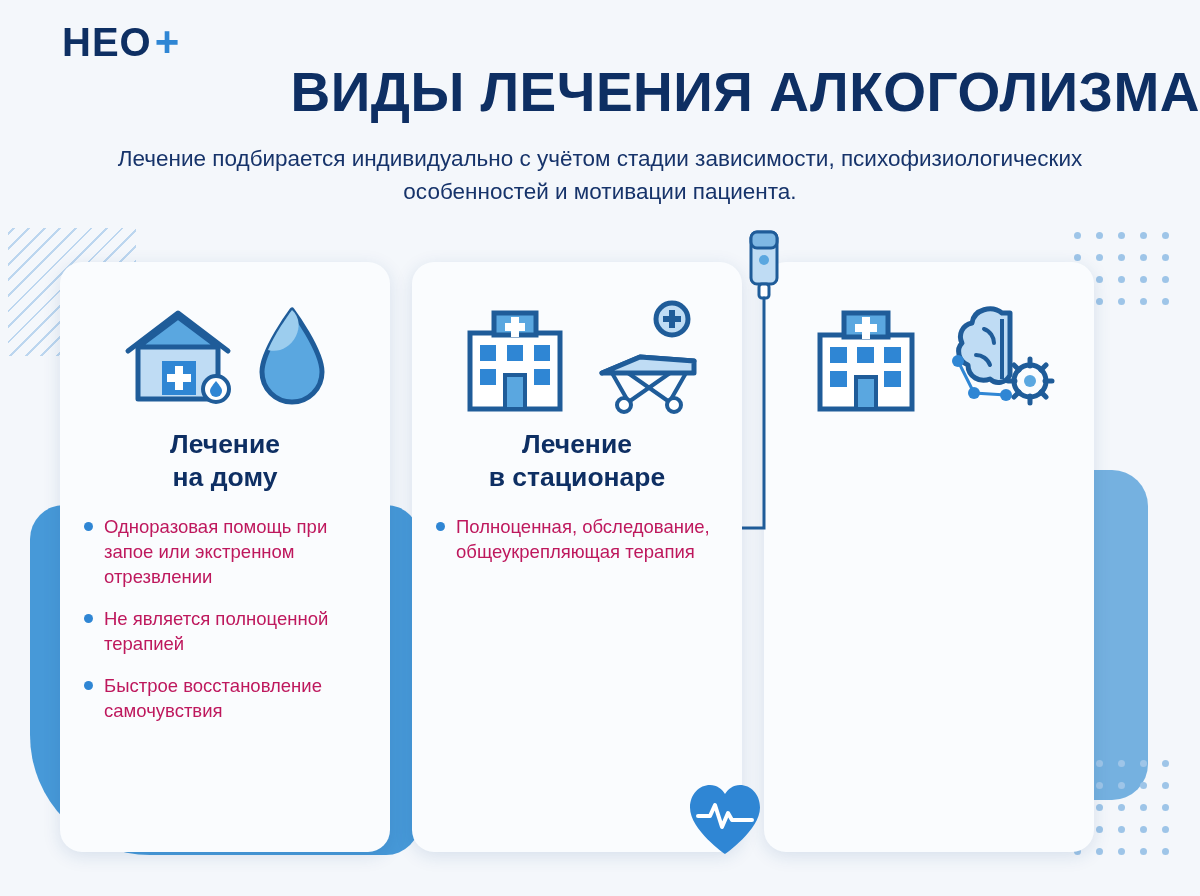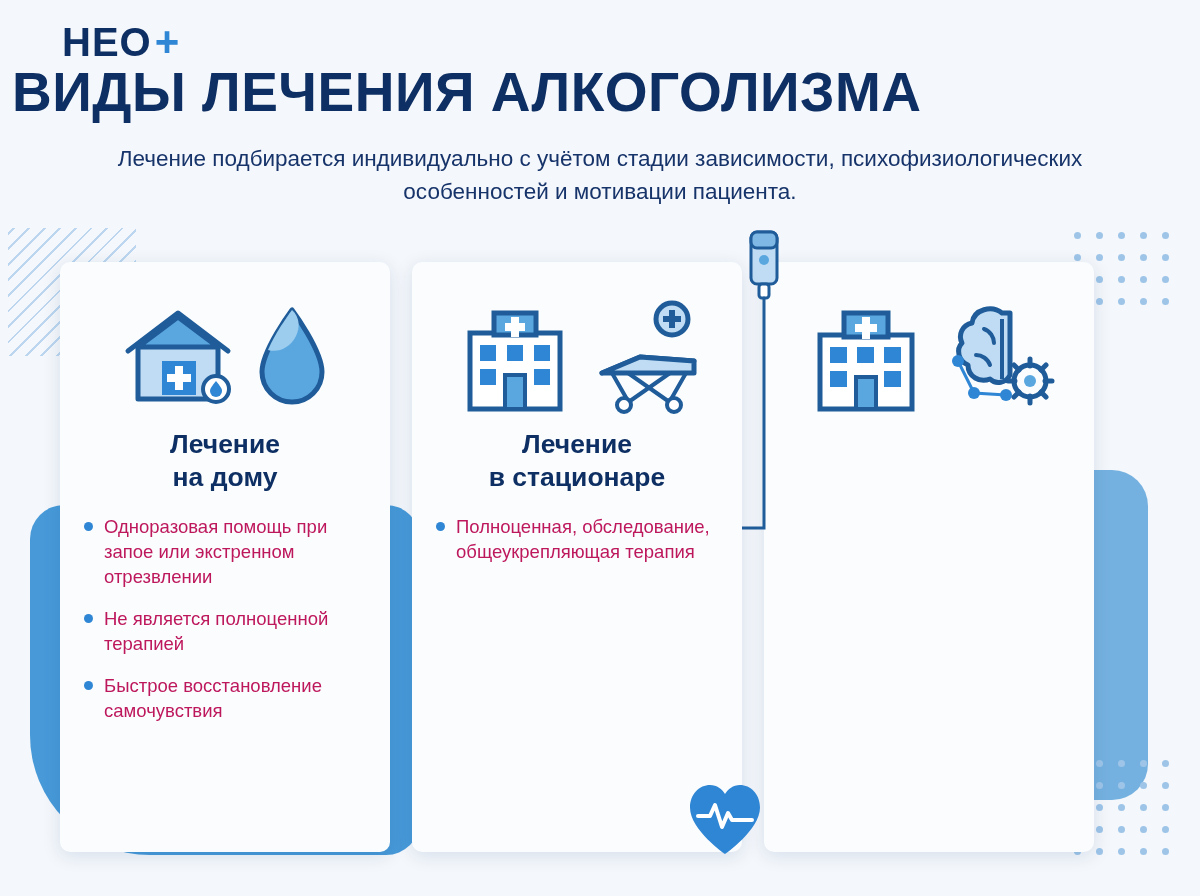--- a/index.html
+++ b/index.html
@@ -58,22 +58,22 @@
     position: absolute;
     left: 62px; top: 18px;
     display: flex; align-items: center;
     font-size: 40px; font-weight: 700;
     color: #0e2f63; letter-spacing: 1px;
   }
   .logo .logo-plus { color: #2f86d4; margin-left: 3px; font-size: 42px; }
 
   h1.title {
     position: absolute;
-    left: 12px; right: 0; top: 62px;
-    text-align: left;
+    left: 4px; right: 0; top: 62px;
+    text-align: right;
     font-size: 55px;
     line-height: 60px;
     font-weight: 700;
     color: #0e2f63;
     letter-spacing: .5px;
   }
 
   .subtitle {
     position: absolute;
     left: 90px; right: 90px; top: 142px;
@@ -87,21 +87,21 @@
   .cards {
     position: absolute;
     left: 60px; right: 60px; top: 262px;
     display: flex;
     gap: 22px;
   }
   .card {
     width: 330px;
     min-height: 590px;
     background: #fafcfe;
-    border-radius: 10px;
+    border-radius: 22px;
     box-shadow: 0 4px 18px rgba(25,70,130,.13);
     padding: 26px 22px 8px 22px;
     position: relative;
     z-index: 3;
   }
   .card-icons {
     height: 140px;
     display: flex;
     align-items: center;
     justify-content: center;

